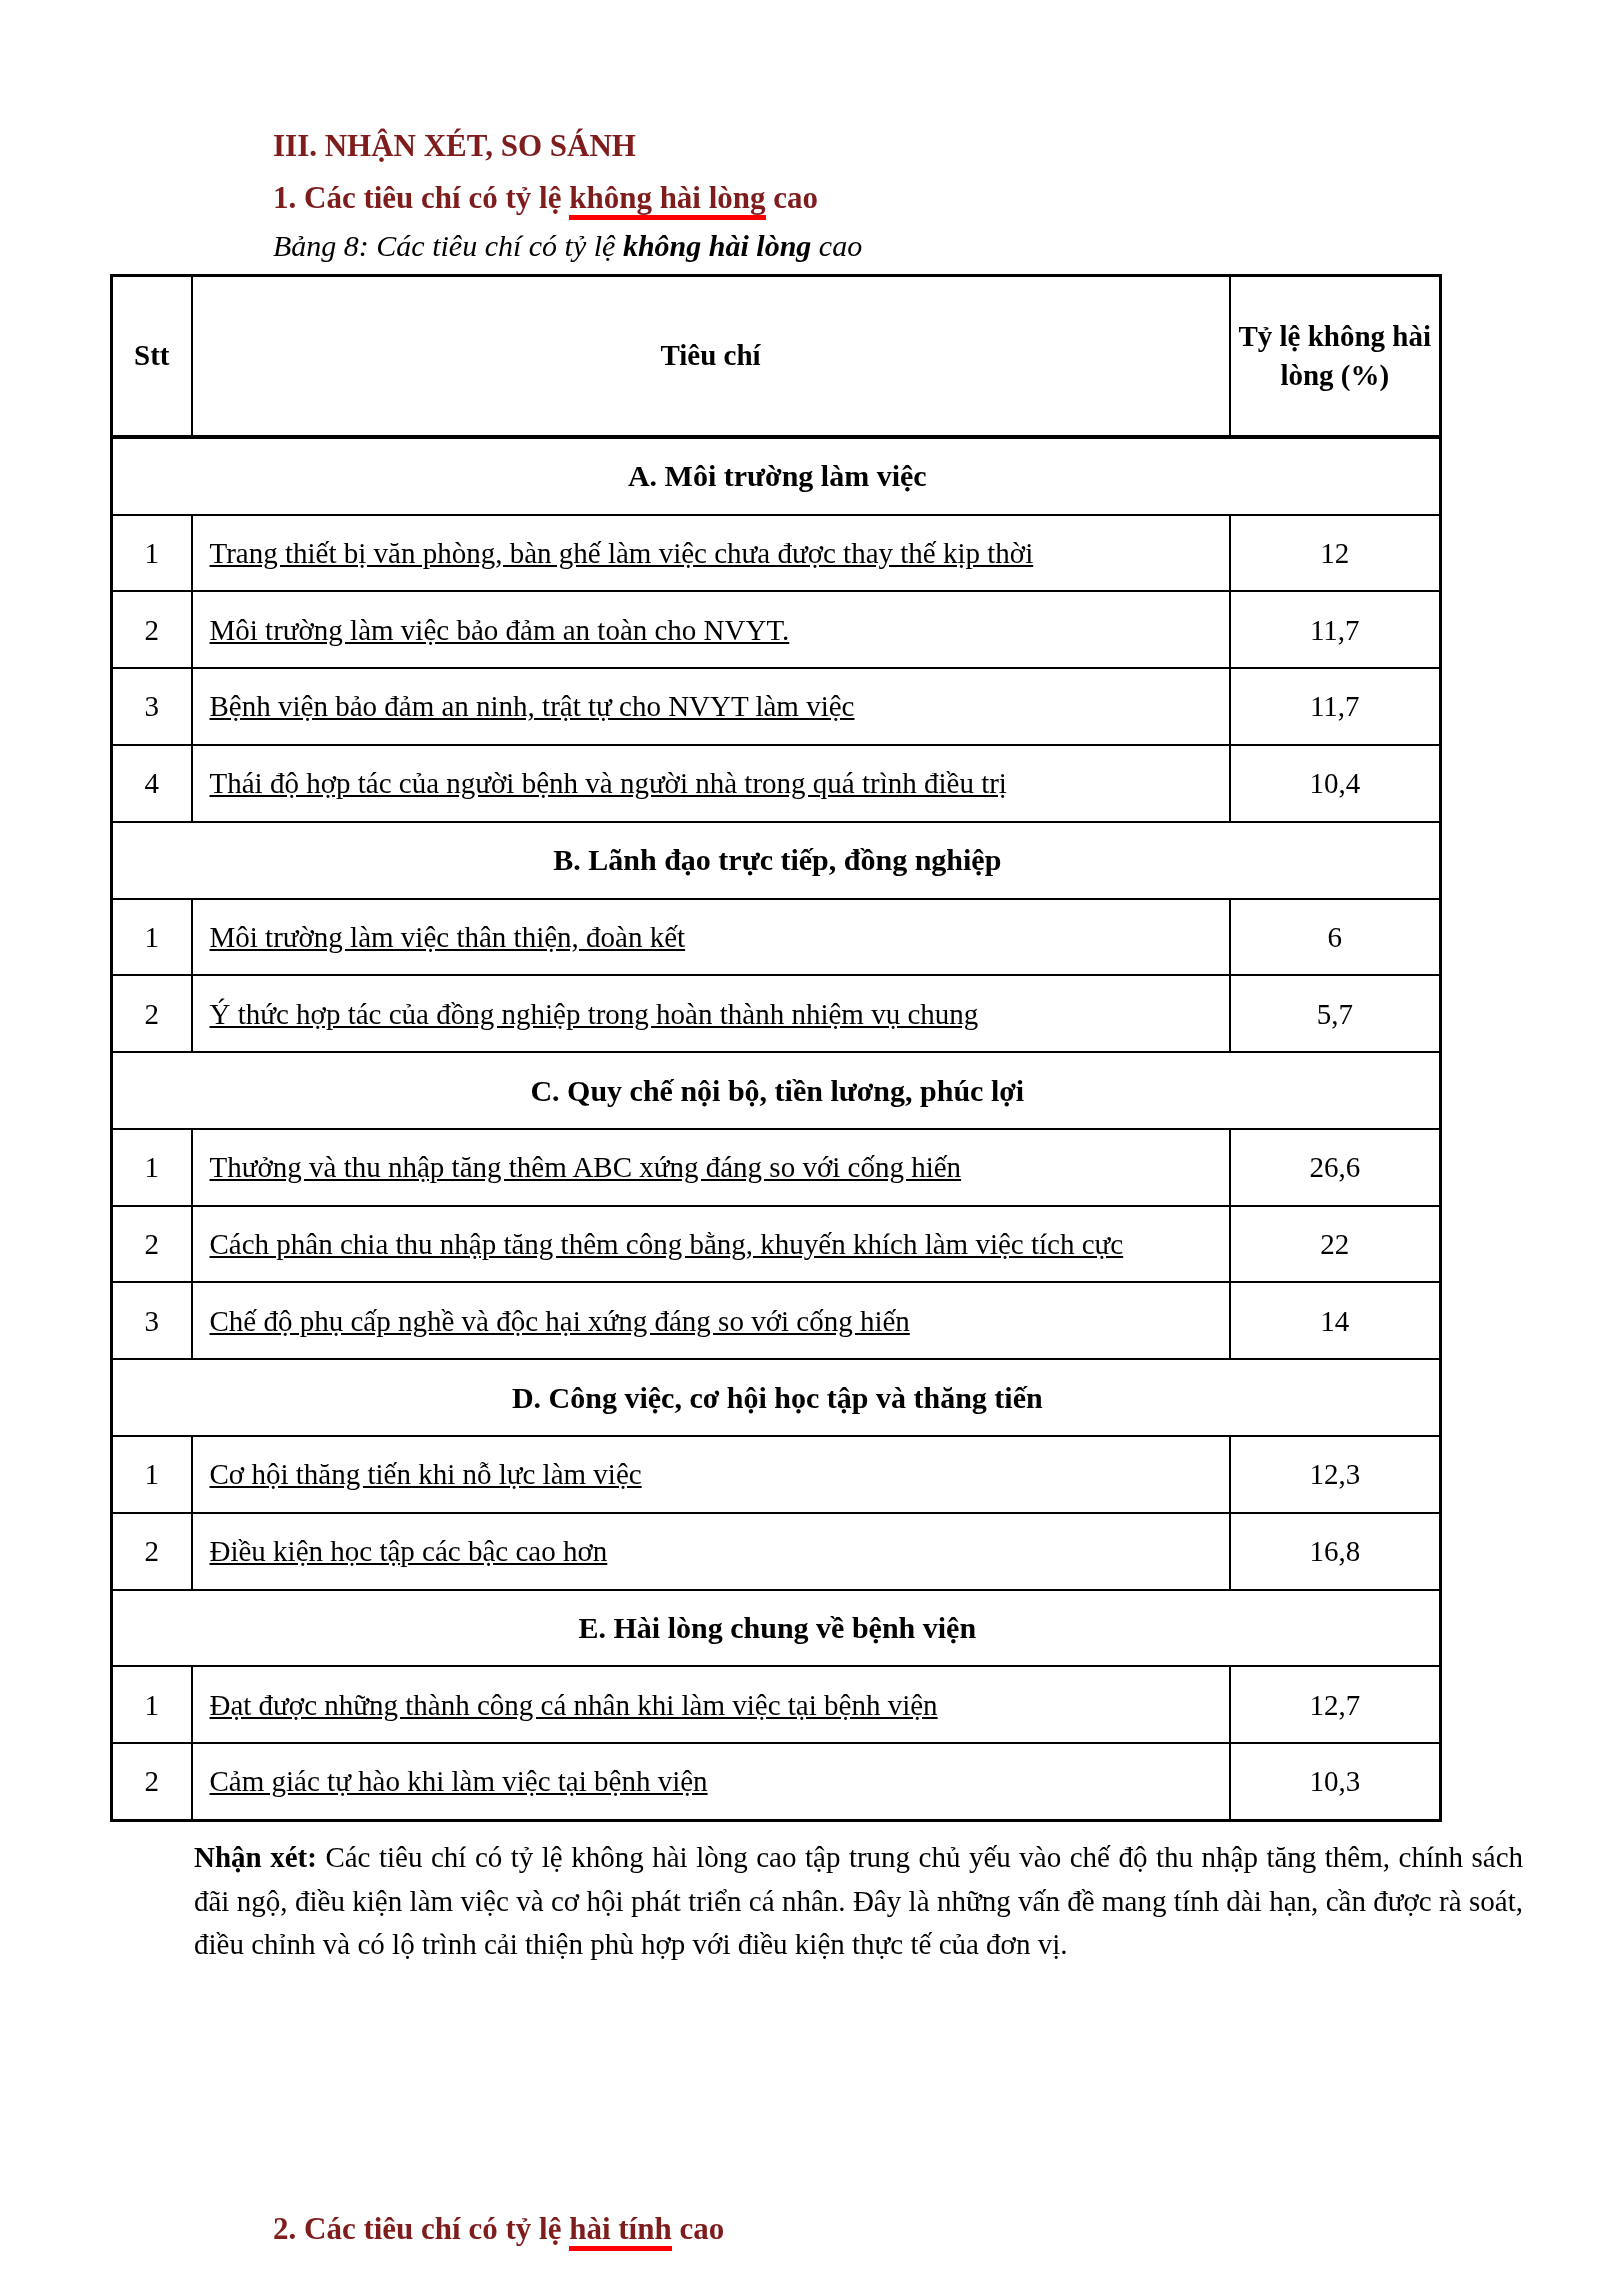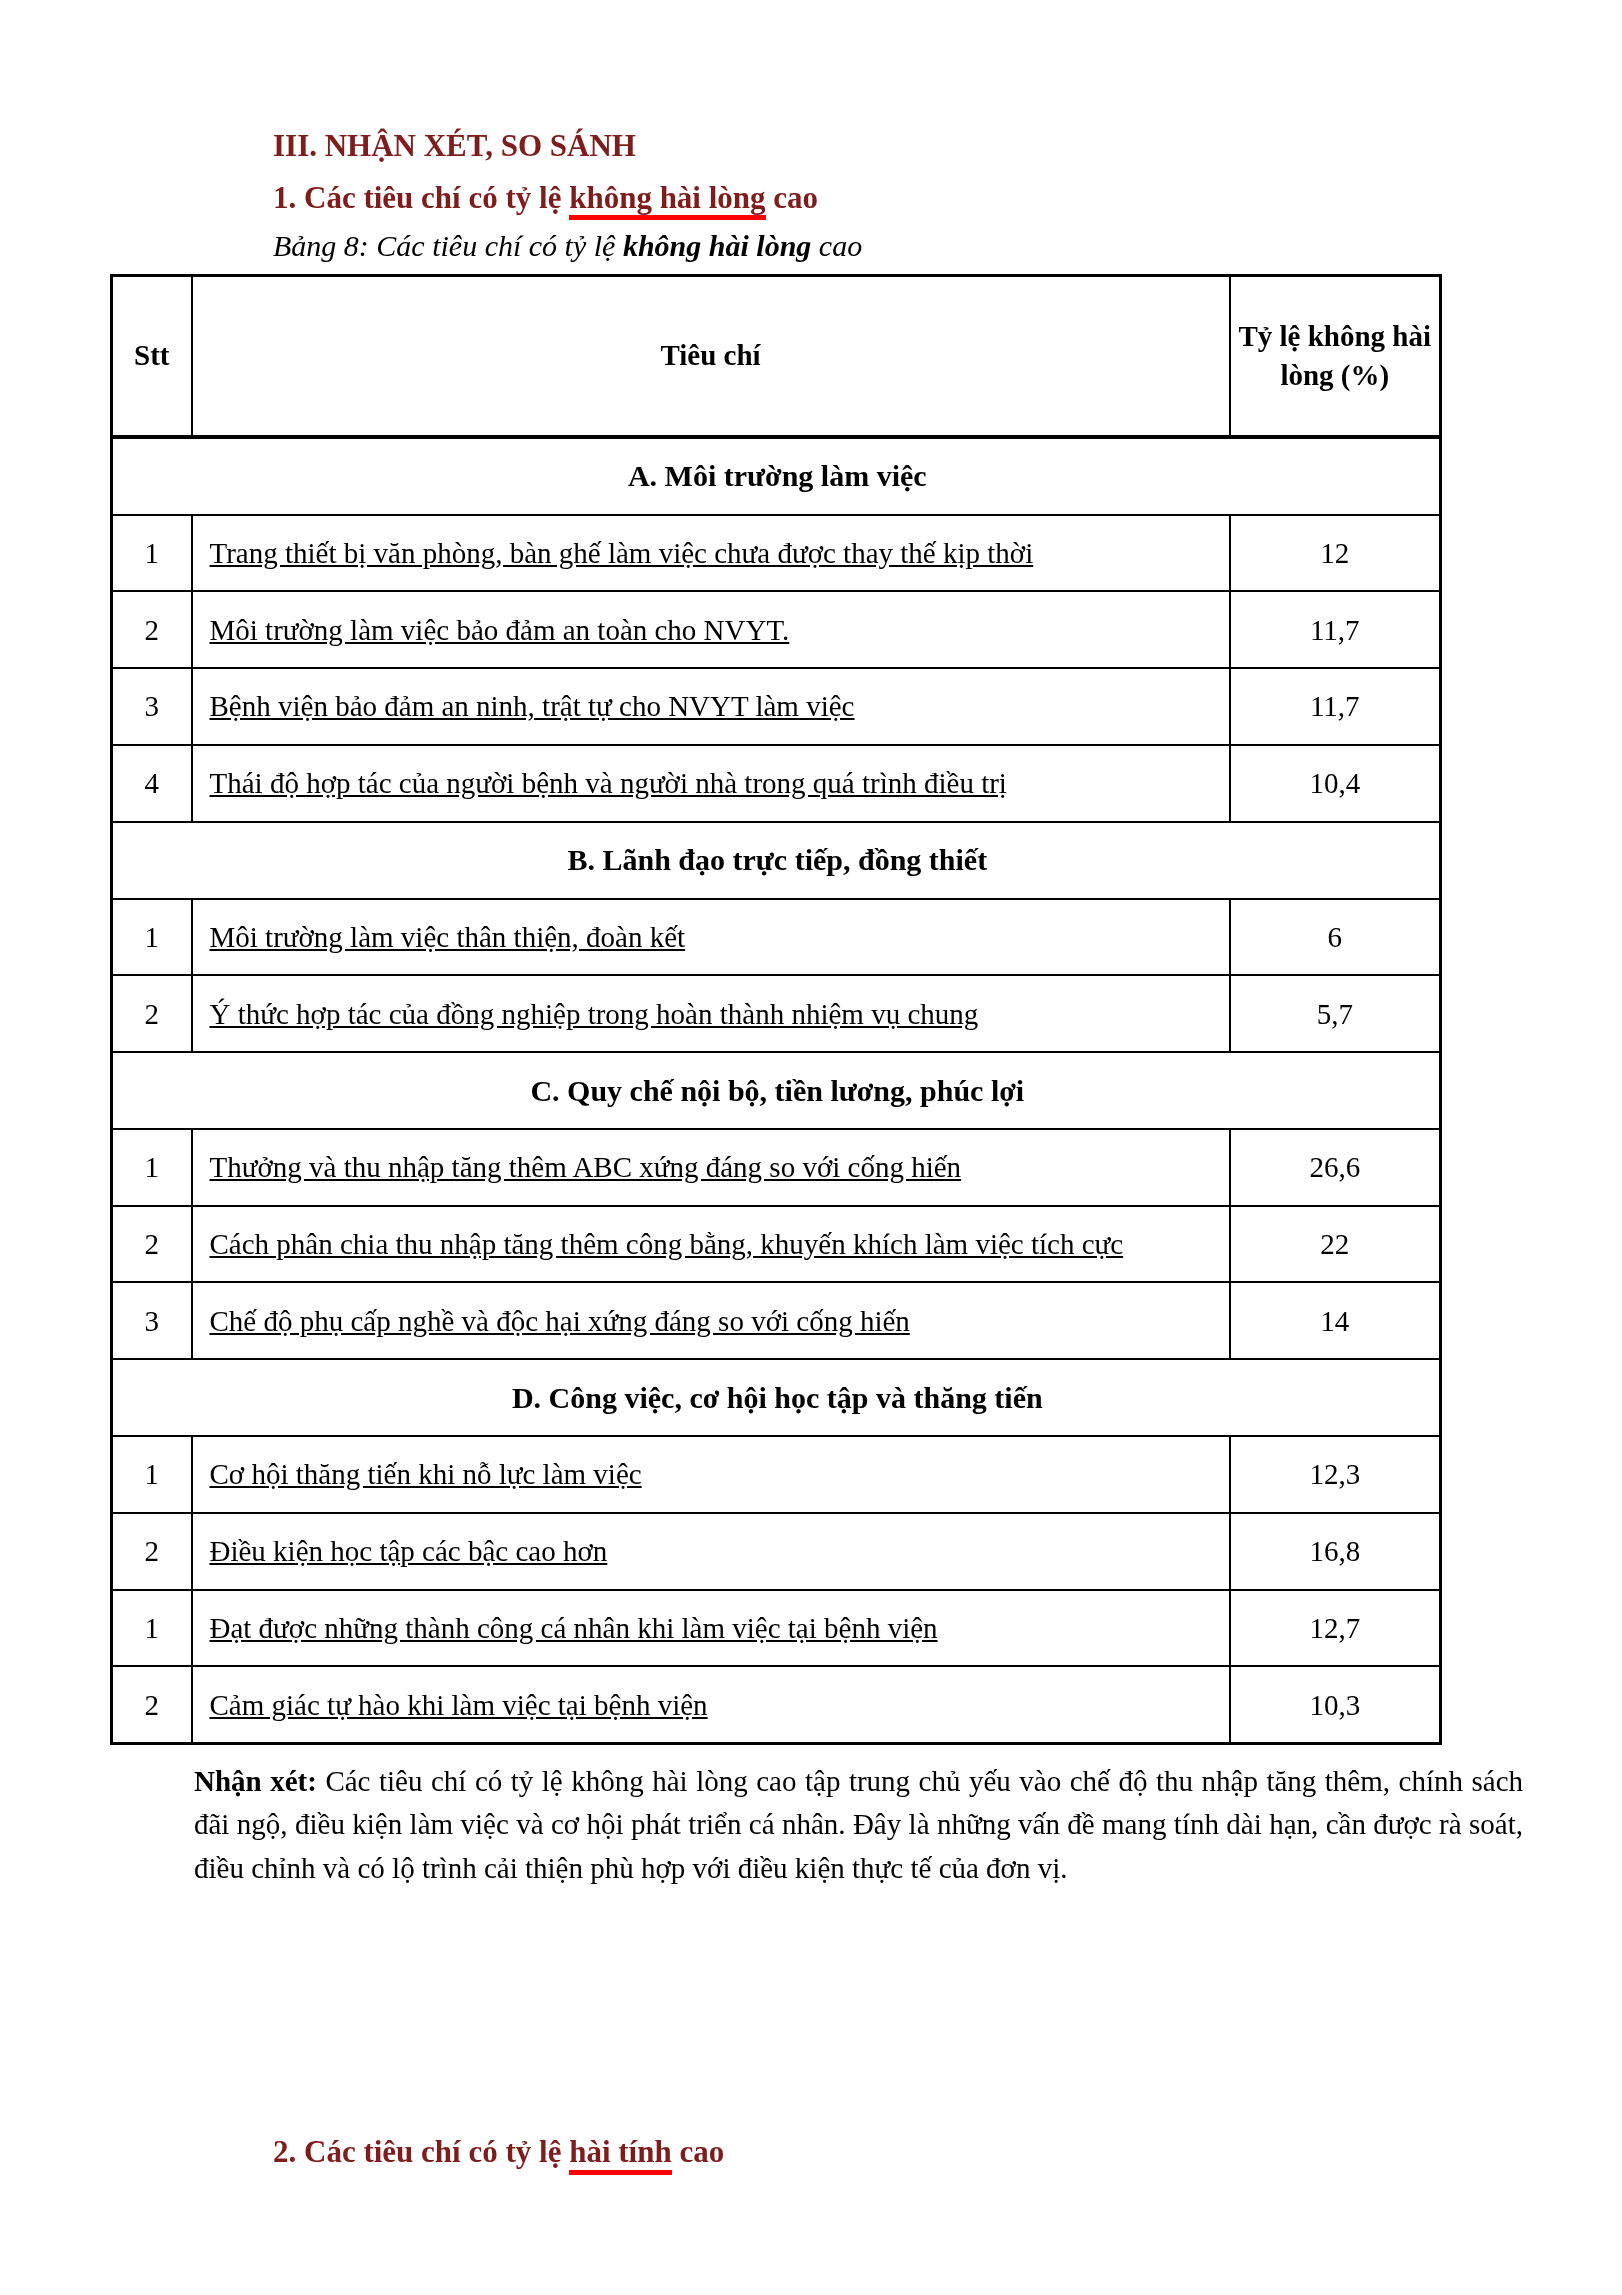--- a/index.html
+++ b/index.html
@@ -126,21 +126,21 @@
         <td class="crit">Bệnh viện bảo đảm an ninh, trật tự cho NVYT làm việc</td>
         <td class="c">11,7</td>
       </tr>
       <tr>
         <td class="c">4</td>
         <td class="crit">Thái độ hợp tác của người bệnh và người nhà trong quá trình điều trị</td>
         <td class="c">10,4</td>
       </tr>
 
       <tr class="section">
-        <td colspan="3">B. Lãnh đạo trực tiếp, đồng thiết</td>
+        <td colspan="3">B. Lãnh đạo trực tiếp, đồng nghiệp</td>
       </tr>
       <tr>
         <td class="c">1</td>
         <td class="crit">Môi trường làm việc thân thiện, đoàn kết</td>
         <td class="c">6</td>
       </tr>
       <tr>
         <td class="c">2</td>
         <td class="crit">Ý thức hợp tác của đồng nghiệp trong hoàn thành nhiệm vụ chung</td>
         <td class="c">5,7</td>
@@ -172,20 +172,23 @@
         <td class="c">1</td>
         <td class="crit">Cơ hội thăng tiến khi nỗ lực làm việc</td>
         <td class="c">12,3</td>
       </tr>
       <tr>
         <td class="c">2</td>
         <td class="crit">Điều kiện học tập các bậc cao hơn</td>
         <td class="c">16,8</td>
       </tr>
 
+      <tr class="section">
+        <td colspan="3">E. Hài lòng chung về bệnh viện</td>
+      </tr>
       <tr>
         <td class="c">1</td>
         <td class="crit">Đạt được những thành công cá nhân khi làm việc tại bệnh viện</td>
         <td class="c">12,7</td>
       </tr>
       <tr>
         <td class="c">2</td>
         <td class="crit">Cảm giác tự hào khi làm việc tại bệnh viện</td>
         <td class="c">10,3</td>
       </tr>

